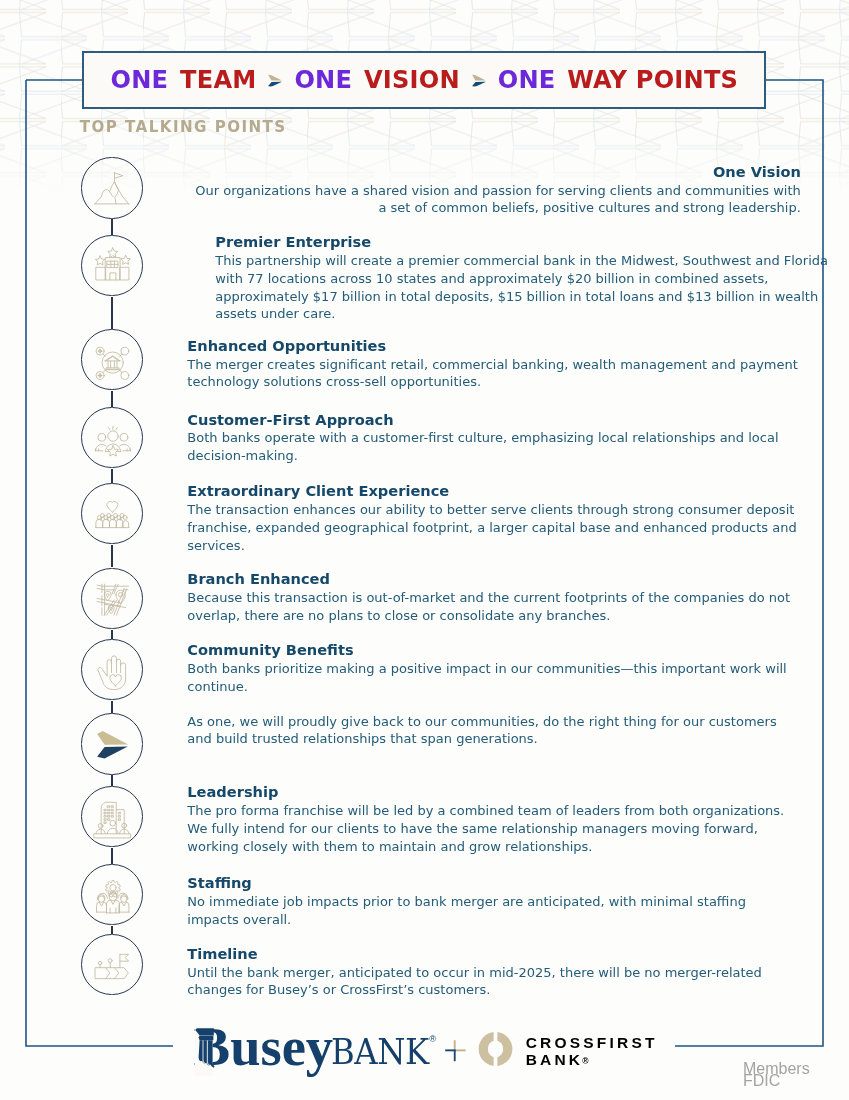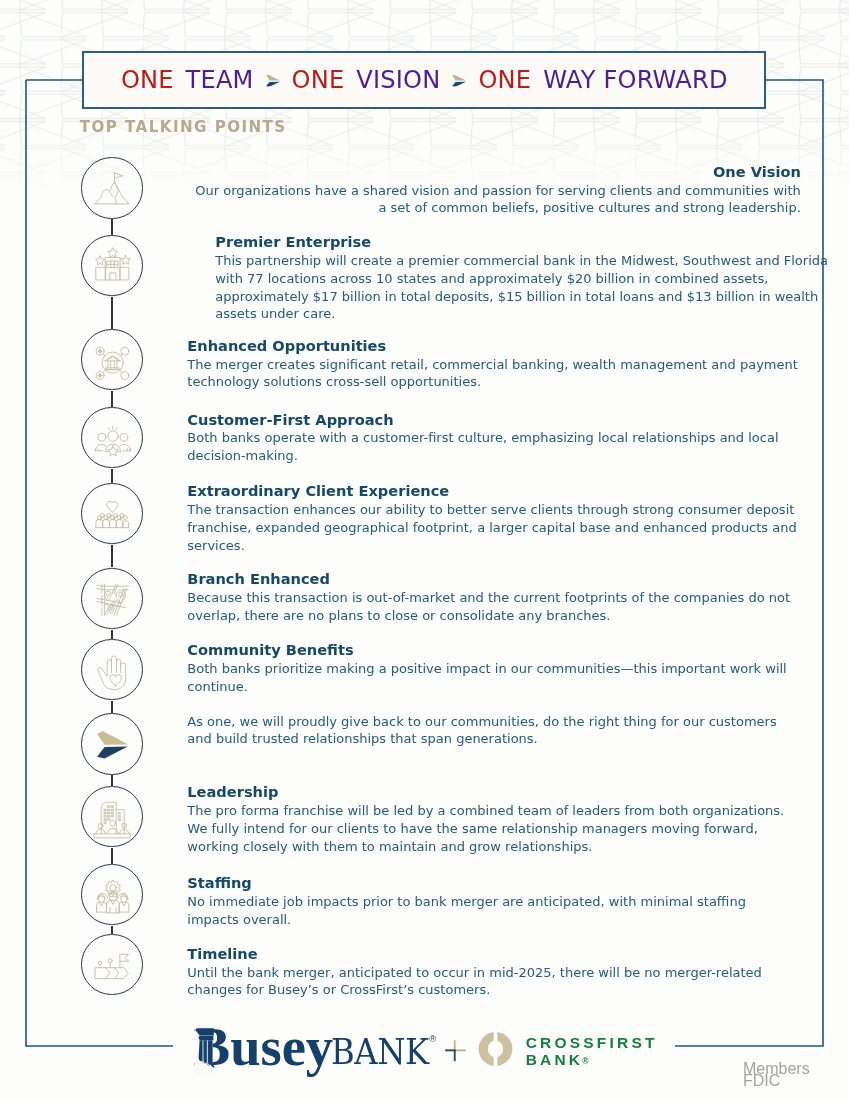--- a/index.html
+++ b/index.html
@@ -18,22 +18,22 @@
   #banner{
     position:absolute;left:82.3px;top:51.2px;width:684px;height:57.4px;
     border:2.1px solid #2e5b80;background:#fbfaf7;
     display:flex;align-items:center;justify-content:center;
     box-sizing:border-box;
   }
   #bannertext{
     font-size:24.1px;letter-spacing:0.2px;white-space:nowrap;line-height:1;
     display:flex;align-items:center;
   }
-  .one{color:#b91c1c;font-weight:400;}
-  .strong{color:#4c1d95;font-weight:400;}
+  .one{color:#6d28d9;font-weight:700;}
+  .strong{color:#b91c1c;font-weight:700;}
   .sp{display:inline-block;width:11.9px;}
   .arrowsep{display:inline-block;width:14.2px;height:12.6px;position:relative;margin:0 0 0 0;transform:translateY(0.6px);}
 
   
   #tagline{
     position:absolute;left:79.8px;top:118px;
     font-size:15.1px;font-weight:700;letter-spacing:1.45px;
     color:#b5a98e;
   }
 
@@ -75,21 +75,21 @@
     font-family:"Liberation Sans", sans-serif;font-size:9.5px;color:#15406b;
   }
   
   #pluslogo{position:absolute;left:445.3px;top:1040.4px;}
   
   #cflogo{position:absolute;left:477.5px;top:1032.2px;width:220px;height:36px;}
   #cfmark{position:absolute;left:0;top:0;}
   #cftext{position:absolute;left:48.2px;top:2.0px;}
   .cfline{
     font-family:"Liberation Sans", sans-serif;font-weight:700;font-size:15.5px;
-    letter-spacing:3.2px;color:#15803d;line-height:17.1px;white-space:nowrap;
+    letter-spacing:3.2px;color:#000000;line-height:17.1px;white-space:nowrap;
   }
   #cfreg{font-size:8.5px;letter-spacing:0;position:relative;left:-1px;top:-1px;}
   #fdic{
     position:absolute;left:743px;top:1062.5px;font-size:16px;color:#a3a3a3;
     font-family:"Liberation Sans", sans-serif;letter-spacing:0px;line-height:12.4px;
   }
 </style>
 </head>
 <body>
 
@@ -158,21 +158,21 @@
         <span class="sp"></span>
         <span class="arrowsep">
           <svg viewBox="0 0 14.2 12.6" width="14.2" height="12.6" style="display:block">
             <path d="M0 0 L2.8 0.4 L13.9 5.8 L3.5 6.0 Z" fill="#c0b396"></path>
             <path d="M3.5 7.3 L14.0 7.1 L2.8 12.4 L0 11.6 Z" fill="#134a78"></path>
           </svg>
         </span>
         <span class="sp"></span>
         <span class="one">ONE</span>
         <span class="sp"></span>
-        <span class="strong">WAY FORWARD</span>
+        <span class="strong">WAY POINTS</span>
     </div>
   </div>
 
   <div id="tagline">TOP TALKING POINTS</div>
 
   <div id="items">
       <div class="connector" style="top:219.0px;height:15.6px;"></div>
       <div class="item">
         <div class="ic-wrap" style="left:80px;top:156.0px;">
           <div class="circle"></div>

